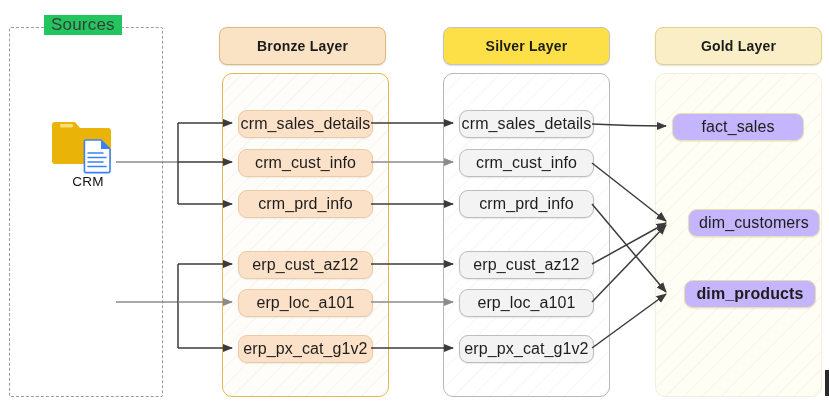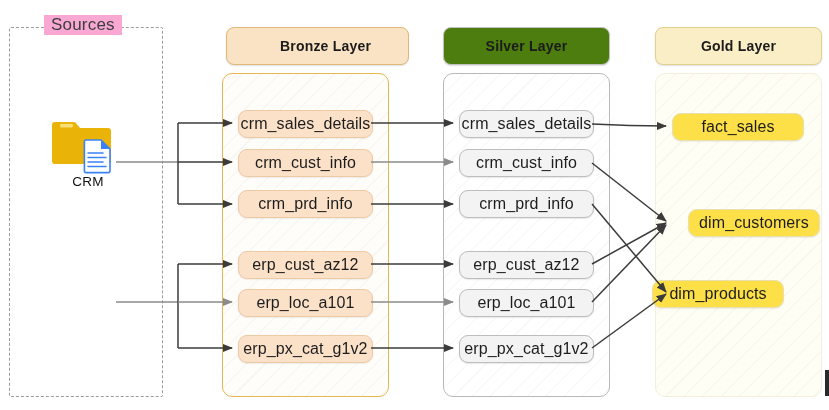--- a/index.html
+++ b/index.html
@@ -10,21 +10,21 @@
   #canvas{position:absolute;left:0;top:0;width:829px;height:410px;}
 
   
   #wires{position:absolute;left:0;top:0;width:829px;height:410px;z-index:5;
          pointer-events:none;}
 
   
   .sources-panel{position:absolute;left:9px;top:27px;width:152px;height:368px;
       border:1.4px dashed #9a9a9a;border-radius:2px;background:transparent;z-index:1;}
   .sources-label{position:absolute;left:44px;top:15px;z-index:6;
-      background:#f9a8d4;padding:0 7px;font-size:17px;color:#3c3c3c;
+      background:#22c55e;padding:0 7px;font-size:17px;color:#3c3c3c;
       letter-spacing:.2px;white-space:nowrap;}
 
   
   .src-node{position:absolute;z-index:4;width:92px;text-align:center;}
   .src-label{font-size:13.5px;font-weight:normal;color:#111;margin-top:0px;
       letter-spacing:.2px;}
   .src-icon{position:relative;width:74px;height:62px;margin:0 auto;}
 
   
   .layer-head{position:absolute;z-index:3;height:36px;border-radius:8px;
@@ -34,35 +34,35 @@
   .layer-body{position:absolute;z-index:2;border-radius:10px;overflow:hidden;}
   .layer-body::after{content:"";position:absolute;inset:0;
       background:repeating-linear-gradient(135deg,
         rgba(0,0,0,.022) 0px, rgba(0,0,0,.022) 1.5px,
         rgba(0,0,0,0) 1.5px, rgba(0,0,0,0) 13px);}
 
   
   .bronze-head{background:#fae2c4;border:1.3px solid #e0b878;}
   .bronze-body{background:#fffdfa;border:1.6px solid #e8b64f;}
   
-  .silver-head{background:#4d7c0f;border:1.3px solid #c2c2c2;}
+  .silver-head{background:#fde047;border:1.3px solid #c2c2c2;}
   .silver-body{background:#ffffff;border:1.6px solid #b8b8b8;}
   
   .gold-head{background:#faeec6;border:1.3px solid #e3d08a;text-align:center;}
   .gold-body{background:#fffef5;border:1.6px solid #f3efdc;}
 
   
   .tbl{position:absolute;z-index:4;height:26px;border-radius:9px;
       display:flex;align-items:center;justify-content:center;
       font-size:16px;color:#1d1d1d;letter-spacing:.1px;white-space:nowrap;}
   .tbl-bronze{background:#fce1c9;border:1.1px solid #edc9a4;
       box-shadow:0 1px 1.5px rgba(0,0,0,.07);}
   .tbl-silver{background:#f3f3f3;border:1.1px solid #bdbdbd;
       box-shadow:0 1px 1.5px rgba(0,0,0,.09);}
-  .tbl-gold{background:#fde047;border:1.1px solid #eadfae;
+  .tbl-gold{background:#c4b5fd;border:1.1px solid #eadfae;
       box-shadow:0 1px 1.5px rgba(0,0,0,.07);}
 
   .edge-artifact{position:absolute;right:0px;top:370px;width:4px;height:26px;
       background:#2a2a2a;z-index:8;}
 </style>
 </head>
 <body>
 
 <div id="canvas">
 
@@ -83,21 +83,21 @@
             <line x1="37" y1="50" x2="52" y2="50"></line>
             <line x1="37" y1="54.5" x2="55" y2="54.5"></line>
           </g>
         </g>
       </svg>
     </div>
     <div class="src-label">CRM</div>
   </div>
 
 
-  <div class="layer-head bronze-head" style="left:226px;top:27px;width:165px;padding-left:16px;">
+  <div class="layer-head bronze-head" style="left:219px;top:27px;width:165px;">
     <span>Bronze Layer</span>
   </div>
   <div class="layer-body bronze-body" style="left:222px;top:73px;width:165px;height:322px;"></div>
 
   <div class="layer-head silver-head" style="left:443px;top:27px;width:165px;">
     <span>Silver Layer</span>
   </div>
   <div class="layer-body silver-body" style="left:443px;top:73px;width:165px;height:322px;"></div>
 
   <div class="layer-head gold-head" style="left:655px;top:27px;width:165px;">
@@ -142,21 +142,21 @@
   <div class="tbl tbl-silver" style="left:459px;top:335px;width:133px;">
     <span>erp_px_cat_g1v2</span>
     </div>
 
   <div class="tbl tbl-gold" style="left:672px;top:113px;width:130px;">
     <span>fact_sales</span>
     </div>
   <div class="tbl tbl-gold" style="left:688px;top:209px;width:130px;">
     <span>dim_customers</span>
     </div>
-  <div class="tbl tbl-gold" style="left:652px;top:280px;width:130px;">
+  <div class="tbl tbl-gold" style="left:684px;top:280px;width:130px;font-weight:bold;">
     <span>dim_products</span>
     </div>
 
   <svg id="wires">
     <defs>
       <marker id="ah" viewBox="0 0 10 10" refX="9" refY="5" markerWidth="7" markerHeight="7" orient="auto-start-reverse">
         <path d="M0 1 L10 5 L0 9 z" fill="#3b3b3b"></path>
       </marker>
       <marker id="ahl" viewBox="0 0 10 10" refX="9" refY="5" markerWidth="7" markerHeight="7" orient="auto-start-reverse">
         <path d="M0 1 L10 5 L0 9 z" fill="#8b8b8b"></path>

